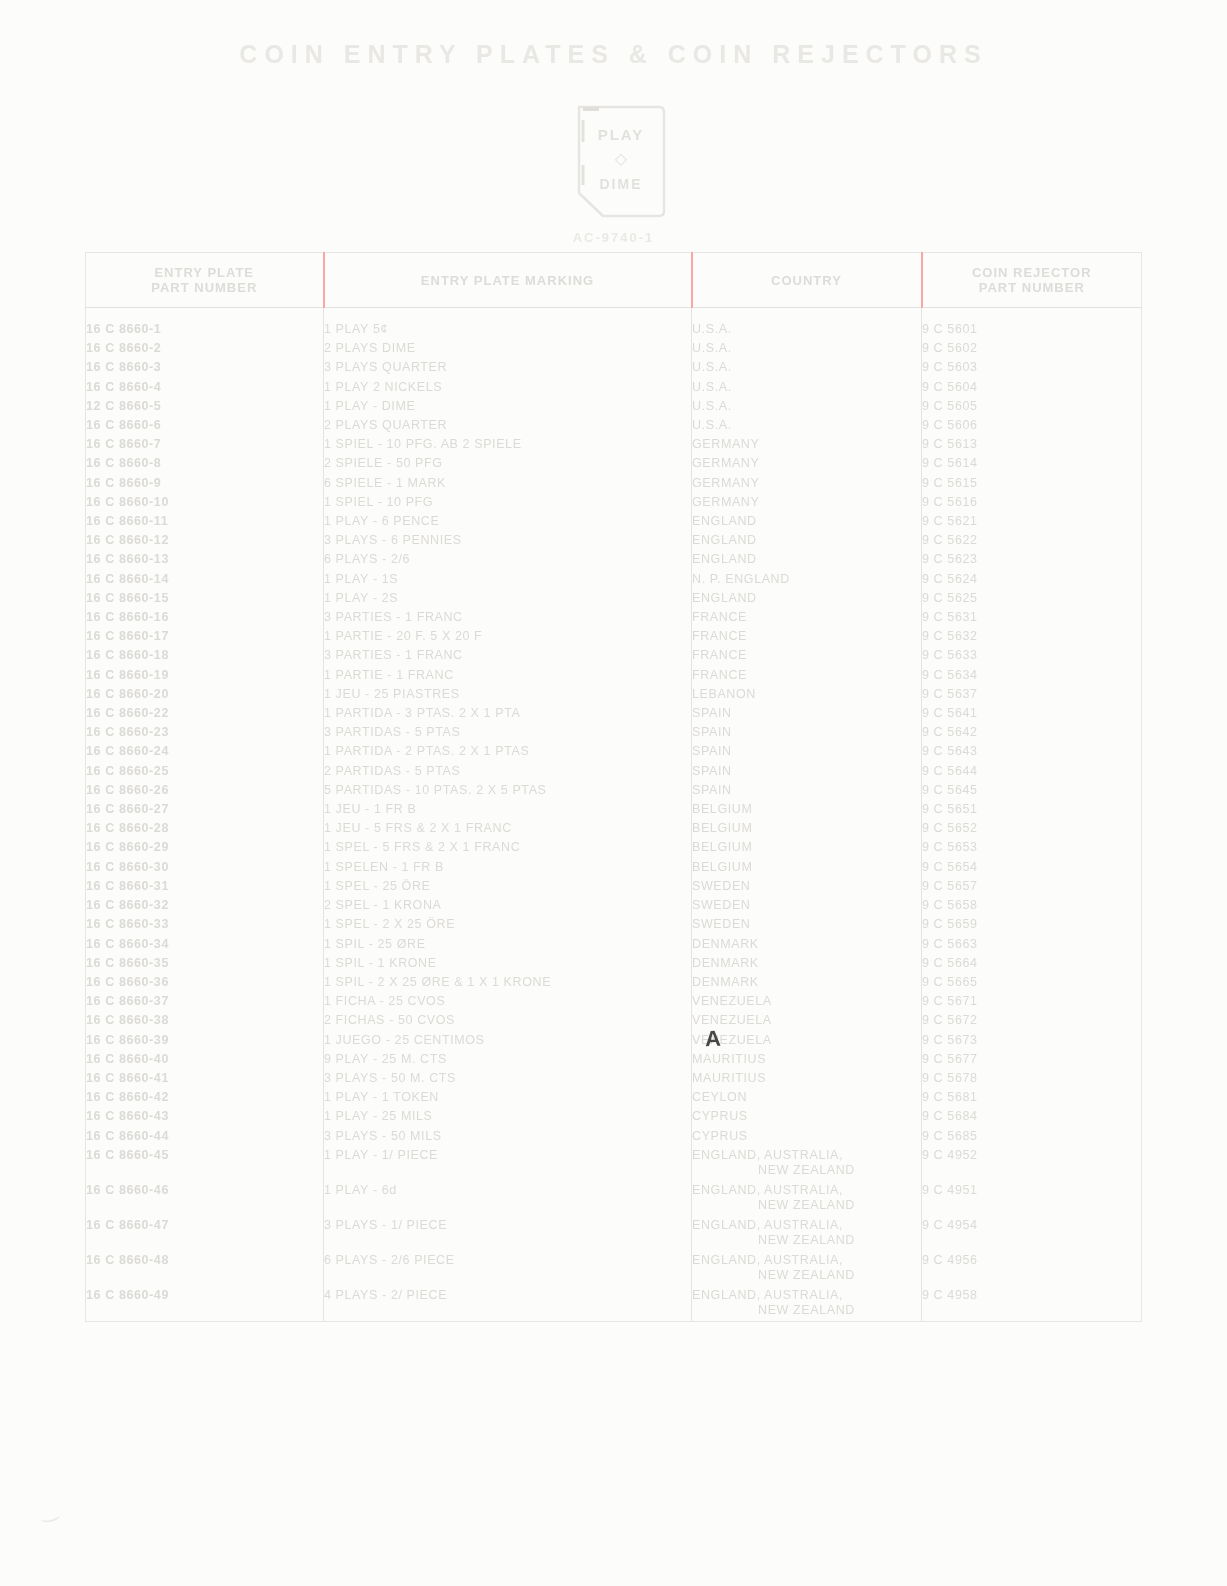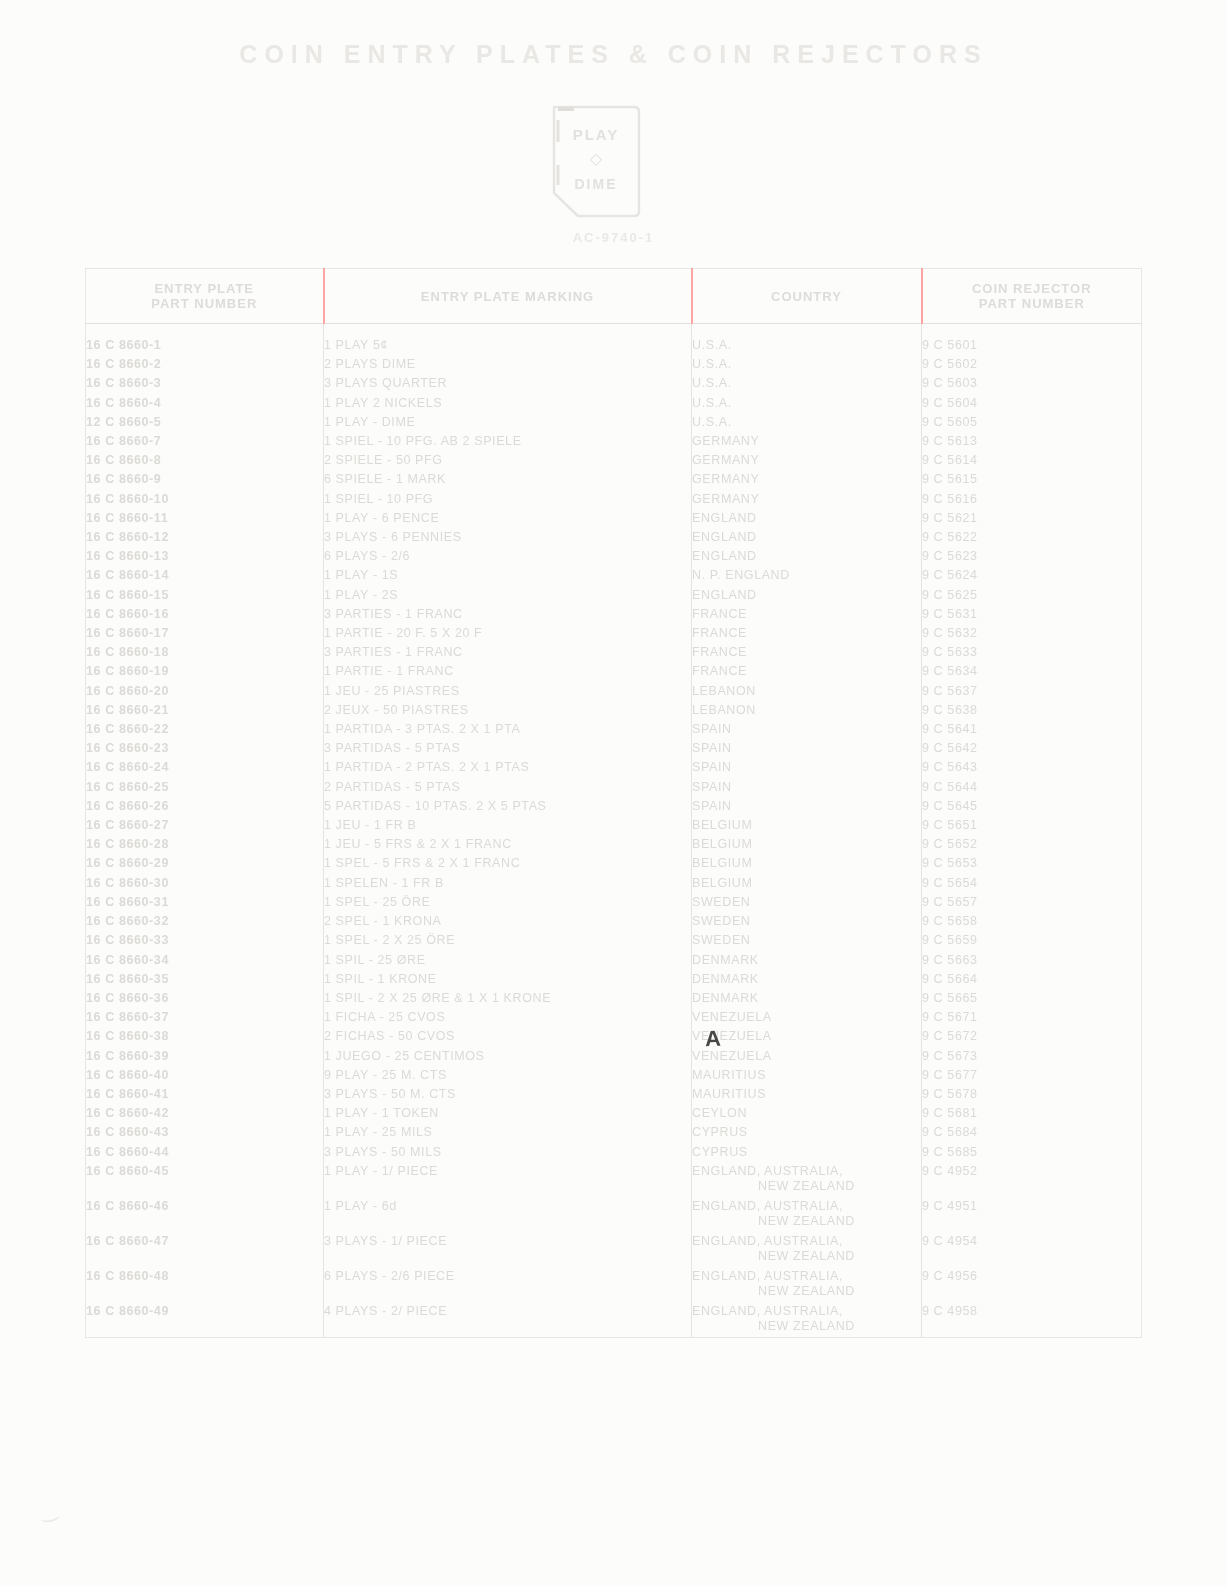--- a/index.html
+++ b/index.html
@@ -13,39 +13,39 @@
   .page{position:absolute;inset:0;}
   .faded{position:absolute;inset:0;filter:blur(0.3px);}
   
   .title{
     position:absolute;top:40px;left:0;width:100%;
     text-align:center;
     font-size:25px;font-weight:bold;letter-spacing:7px;
     color:#eae8e4;margin:0;
   }
   
-  .plate-figure{position:absolute;left:538px;top:102px;width:116px;height:126px;}
+  .plate-figure{position:absolute;left:563px;top:102px;width:116px;height:126px;}
   .plate-figure svg{position:absolute;left:0;top:0;}
   .plate-label{
     position:absolute;left:0;width:116px;text-align:center;
     font-weight:bold;color:#e2e1dd;letter-spacing:2px;
   }
   .plate-label.play{top:24px;font-size:15px;}
   .plate-label.dime{top:74px;font-size:14px;}
   .plate-diamond{
     position:absolute;left:0;top:47px;width:116px;text-align:center;
     font-size:16px;color:#e3e2de;
   }
   .figure-caption{
     position:absolute;left:0;top:230px;width:1227px;text-align:center;
     font-size:13px;letter-spacing:2px;color:#eae9e5;font-weight:bold;
   }
   
   table.parts{
-    position:absolute;left:85px;top:268px;width:1056px;
+    position:absolute;left:85px;top:252px;width:1056px;
     border-collapse:collapse;table-layout:fixed;
     border:1px solid #e7e6e2;
   }
   table.parts col.c1{width:238px;}
   table.parts col.c2{width:368px;}
   table.parts col.c3{width:230px;}
   table.parts col.c4{width:220px;}
   table.parts th{
     height:54px;vertical-align:middle;text-align:center;
     font-size:13px;font-weight:bold;letter-spacing:1px;
@@ -159,20 +159,26 @@
             <td class="country">U.S.A.</td>
             <td class="rejector">9 C 5604</td>
           </tr>
           <tr class="single">
             <td class="part">12 C 8660-5</td>
             <td class="marking">1 PLAY - DIME</td>
             <td class="country">U.S.A.</td>
             <td class="rejector">9 C 5605</td>
           </tr>
           <tr class="single">
+            <td class="part">16 C 8660-6</td>
+            <td class="marking">2 PLAYS QUARTER</td>
+            <td class="country">U.S.A.</td>
+            <td class="rejector">9 C 5606</td>
+          </tr>
+          <tr class="single">
             <td class="part">16 C 8660-7</td>
             <td class="marking">1 SPIEL - 10 PFG. AB 2 SPIELE</td>
             <td class="country">GERMANY</td>
             <td class="rejector">9 C 5613</td>
           </tr>
           <tr class="single">
             <td class="part">16 C 8660-8</td>
             <td class="marking">2 SPIELE - 50 PFG</td>
             <td class="country">GERMANY</td>
             <td class="rejector">9 C 5614</td>
@@ -241,26 +247,20 @@
             <td class="part">16 C 8660-19</td>
             <td class="marking">1 PARTIE - 1 FRANC</td>
             <td class="country">FRANCE</td>
             <td class="rejector">9 C 5634</td>
           </tr>
           <tr class="single">
             <td class="part">16 C 8660-20</td>
             <td class="marking">1 JEU - 25 PIASTRES</td>
             <td class="country">LEBANON</td>
             <td class="rejector">9 C 5637</td>
-          </tr>
-          <tr class="single">
-            <td class="part">16 C 8660-21</td>
-            <td class="marking">2 JEUX - 50 PIASTRES</td>
-            <td class="country">LEBANON</td>
-            <td class="rejector">9 C 5638</td>
           </tr>
           <tr class="single">
             <td class="part">16 C 8660-22</td>
             <td class="marking">1 PARTIDA - 3 PTAS. 2 X 1 PTA</td>
             <td class="country">SPAIN</td>
             <td class="rejector">9 C 5641</td>
           </tr>
           <tr class="single">
             <td class="part">16 C 8660-23</td>
             <td class="marking">3 PARTIDAS - 5 PTAS</td>

